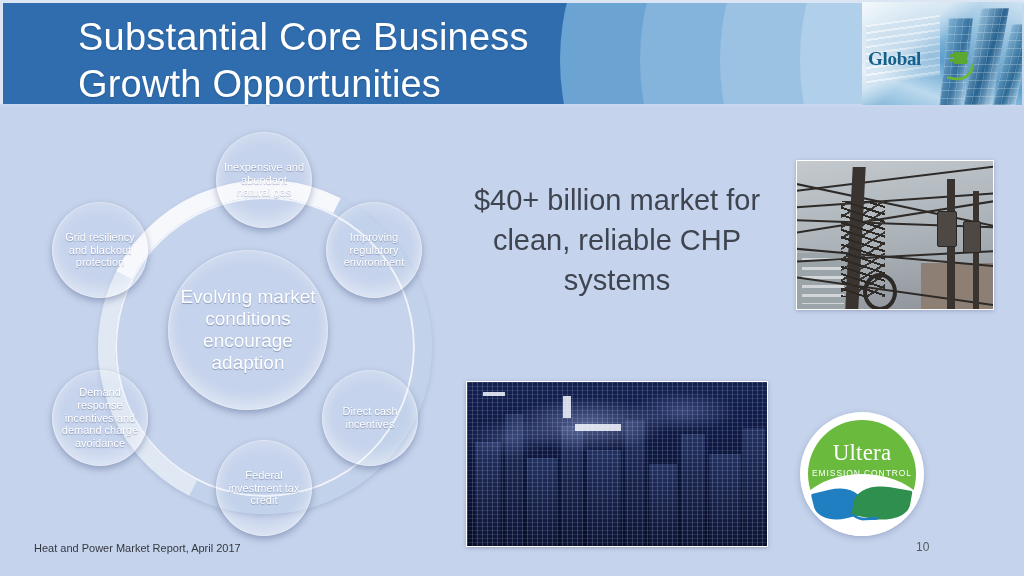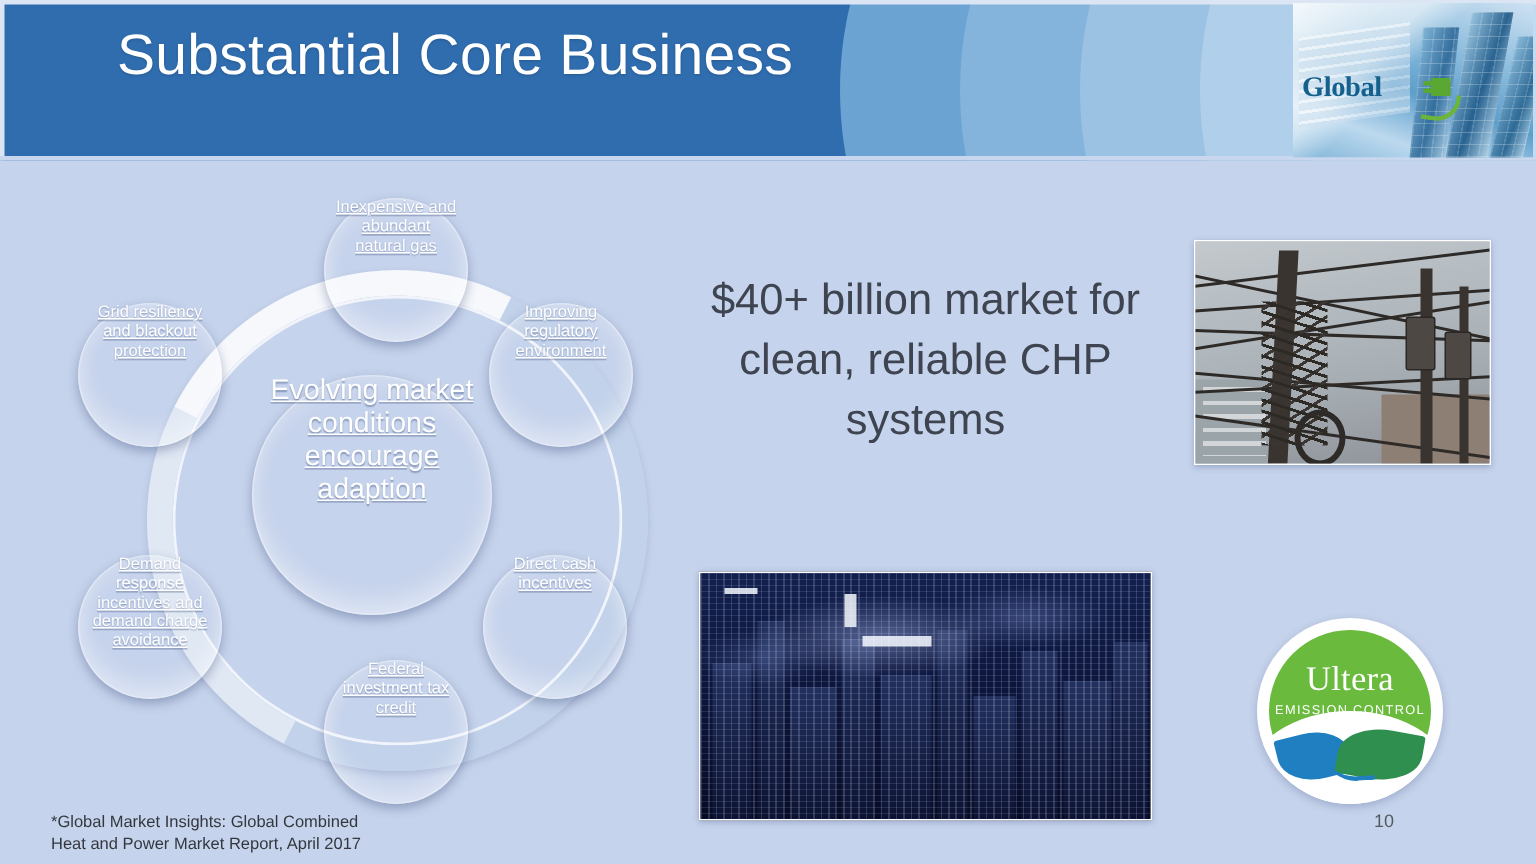--- a/index.html
+++ b/index.html
@@ -77,34 +77,33 @@
   }
   .ring-hi{
     position:absolute;left:62px;top:58px;width:300px;height:300px;border-radius:50%;
     border:17px solid transparent;
     border-top-color:rgba(255,255,255,.85);
     border-left-color:rgba(255,255,255,.5);
     transform:rotate(-18deg);
   }
   .bub{
     position:absolute;border-radius:50%;
-    display:flex;justify-content:center;text-align:center;
+    display:flex;align-items:center;justify-content:center;text-align:center;
     color:#ffffff;
     background:
       radial-gradient(ellipse 70% 55% at 34% 22%,rgba(255,255,255,.52) 0%,rgba(255,255,255,.12) 42%,rgba(255,255,255,0) 62%),
       linear-gradient(168deg,#5b8fd0 0%,#4b80c8 34%,#3b6fbe 62%,#2f62b2 85%,#紫 100%),
       linear-gradient(168deg,#5b8fd0 0%,#3b6fbe 62%,#2e60b0 100%);
     box-shadow:
       inset 0 -9px 14px rgba(255,255,255,.40),
       inset 0 7px 12px rgba(255,255,255,.20),
       inset 0 0 0 1px rgba(255,255,255,.30),
       0 3px 7px rgba(40,60,110,.35);
     line-height:1.16;
     text-shadow:0 1px 1px rgba(20,40,90,.35);
-    text-decoration:underline;
   }
   .bub .txt{padding:0 7px;}
   .sat{width:96px;height:96px;font-size:11px;}
   .center{
     left:132px;top:128px;width:160px;height:160px;font-size:19px;
   }
   .b-gas      {left:180px;top:10px;}
   .b-reg      {left:290px;top:80px;}
   .b-cash     {left:286px;top:248px;}
   .b-fed      {left:180px;top:318px;}
@@ -156,21 +155,21 @@
   .pc-t{position:absolute;bottom:0;background:linear-gradient(180deg,#22305f,#0c1333);}
   .pc-lights{position:absolute;inset:0;opacity:.85;
     background:
       repeating-linear-gradient(to right,rgba(230,238,255,.20) 0 1px,transparent 1px 5px),
       repeating-linear-gradient(to bottom,rgba(215,228,255,.14) 0 1px,transparent 1px 4px);
     mix-blend-mode:screen;}
   .pc-bright{position:absolute;background:rgba(245,248,255,.85);}
 
   
   .ultera{
-    position:absolute;left:838px;top:412px;width:124px;height:124px;border-radius:50%;
+    position:absolute;left:800px;top:412px;width:124px;height:124px;border-radius:50%;
     background:#ffffff;box-shadow:0 2px 6px rgba(40,60,110,.25);
     overflow:hidden;
   }
   .ul-green{
     position:absolute;left:8px;top:8px;width:108px;height:108px;border-radius:50%;
     background:#6aba3e;
   }
   .ul-white-cut{
     position:absolute;left:-6px;top:62px;width:136px;height:70px;background:#ffffff;
     border-radius:50% 50% 0 0 / 46px 46px 0 0;
@@ -219,20 +218,21 @@
     <div class="arc a3"></div>
     <div class="arc a4"></div>
     <div class="arc a5"></div>
     <div class="hdr-topline"></div>
     <div class="hdr-leftline"></div>
   </div>
   <div class="hdr-botline"></div>
 
   <div class="title">
     <div>Substantial Core Business</div>
+    <div>Growth Opportunities</div>
   </div>
 
   <div class="logo-block">
     <div class="logo-photo">
       <div class="lowrise"></div>
       <div class="tower t1">
           <div class="tgrid"></div>
         </div>
       <div class="tower t2">
           <div class="tgrid"></div>
@@ -322,19 +322,18 @@
     <div class="ul-green"></div>
     <div class="ul-white-cut"></div>
     <div class="ul-word">Ultera</div>
     <div class="ul-sub">EMISSION CONTROL</div>
     <div class="ul-leafblue"></div>
     <div class="ul-leafgreen"></div>
     <div class="ul-stem"></div>
   </div>
 
   <div class="footnote">
-    <div>*Global Market Insights: Global Combined</div>
     <div>Heat and Power Market Report, April 2017</div>
   </div>
 
   <div class="pagenum">10</div>
 
 </div>
 
 </body></html>

